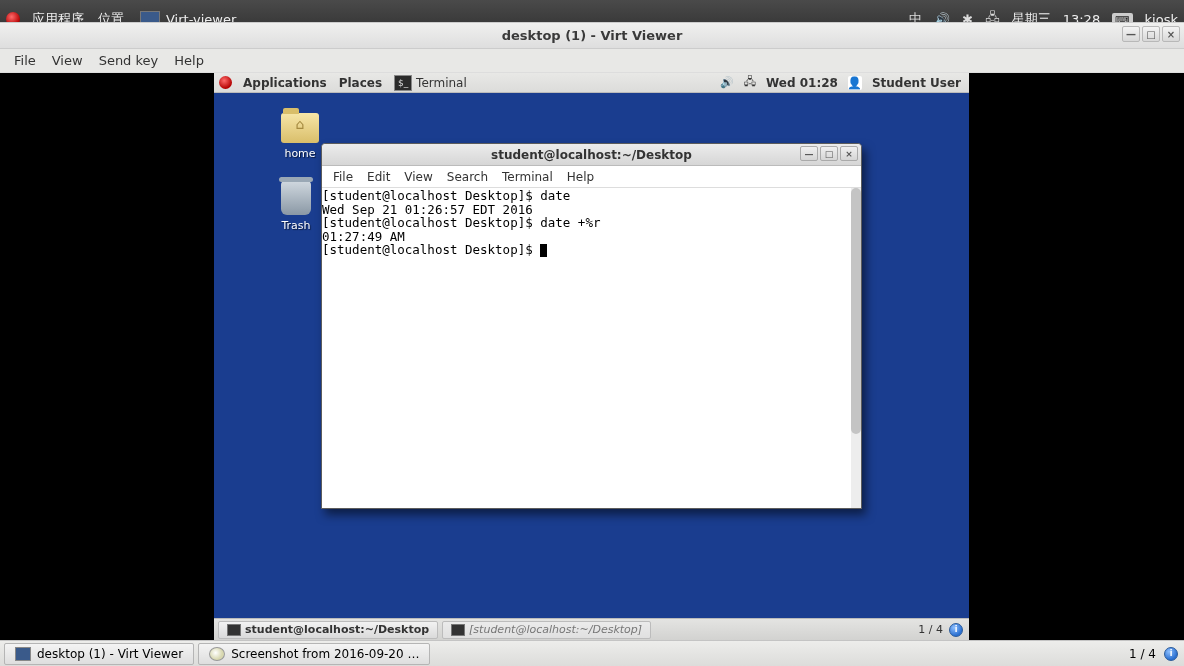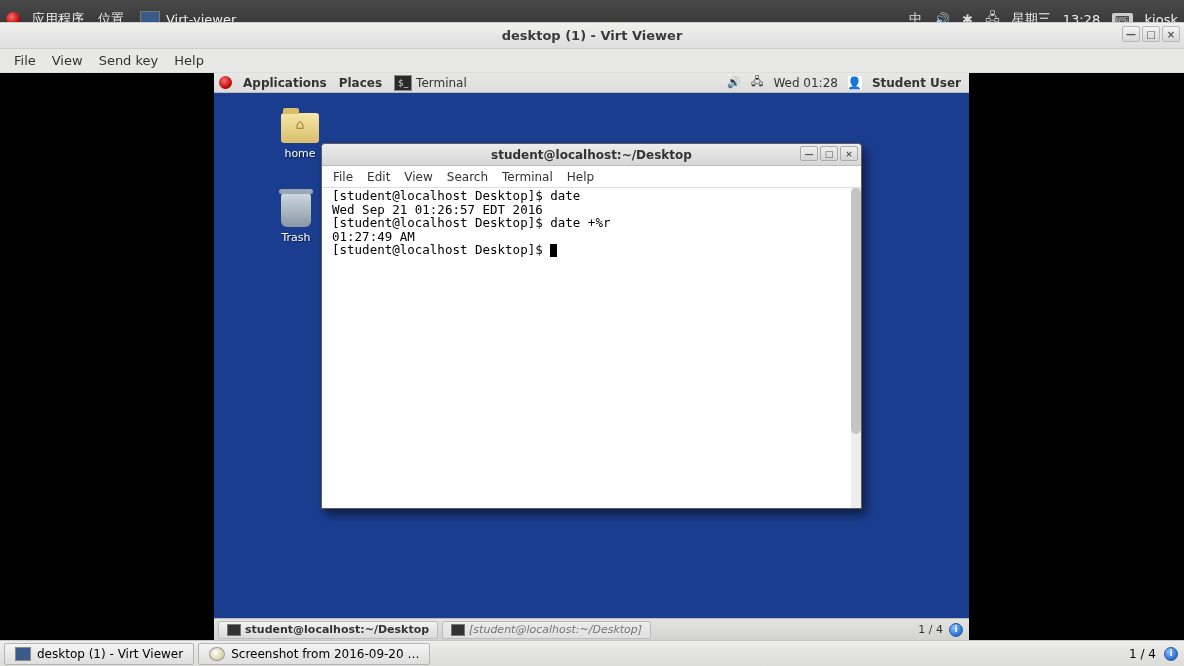--- a/index.html
+++ b/index.html
@@ -28,42 +28,42 @@
   .guest-area { position: absolute; left: 214px; right: 215px; top: 0; bottom: 0; display: flex; flex-direction: column; }
 
   
   .guest-panel { height: 20px; background: linear-gradient(#e8e8e6,#dcdcda); display: flex; align-items: center; font-size: 12px; color: #333; border-bottom:1px solid #bbb;}
   .guest-panel .g-left { display: flex; align-items: center; }
   .guest-panel .g-right { margin-left: auto; display: flex; align-items: center; gap: 10px; padding-right:8px;}
   .g-red { width: 13px; height: 13px; background: radial-gradient(circle at 40% 35%, #ff6b6b, #b30000 70%); border-radius: 50%; margin: 0 5px 0 5px; }
   .g-menu { padding: 0 6px; font-weight: bold; cursor:pointer;}
   .g-term-icon { width: 18px; height: 16px; background: #2a2a2a; border:1px solid #888; margin-left:6px; display:flex; align-items:center; justify-content:center; font-size:9px; color:#ddd;}
   .g-tray { font-size: 11px; cursor:pointer; }
-  .g-time { font-weight: normal; }
+  .g-time { font-weight: bold; }
   .g-user-icon { width:14px; height:14px; background:#fff; border-radius:2px; display:flex; align-items:center; justify-content:center;}
 
   
   .guest-desk { flex: 1; background: #1a3d8f; position: relative; overflow:hidden;}
   .desk-icon { position: absolute; width: 64px; text-align: center; cursor: pointer; }
   .desk-icon .ic { width: 38px; height: 30px; margin: 0 auto 4px; }
   .desk-icon .lbl { color: #fff; font-size: 11px; text-shadow: 1px 1px 1px rgba(0,0,0,0.6); }
   .folder-ic { background: linear-gradient(#f7e6a8,#d9be6a); border-radius: 3px; position:relative; }
   .folder-ic::before{content:""; position:absolute; top:-5px; left:2px; width:16px; height:6px; background:#d9be6a; border-radius:2px 2px 0 0;}
   .folder-ic::after{content:"⌂"; position:absolute; left:0; right:0; top:3px; text-align:center; font-size:14px; color:#a58a40;}
   .trash-ic { width:30px !important; height:34px !important; background: linear-gradient(#d0d8df,#8a98a5); border-radius: 4px 4px 6px 6px; position:relative;}
   .trash-ic::before{content:""; position:absolute; top:-4px; left:-2px; right:-2px; height:5px; background:#9aa8b5; border-radius:3px;}
 
   
   .term-win { position: absolute; left: 107px; top: 50px; width: 541px; height: 366px; background: #fff; border: 1px solid #5c5c5c; box-shadow: 4px 6px 10px rgba(0,0,0,0.5); display:flex; flex-direction:column; border-radius:4px 4px 0 0;}
   .term-title { height: 22px; background: linear-gradient(#ececec,#d6d6d6); display:flex; align-items:center; justify-content:center; font-size:12px; font-weight:bold; color:#333; position:relative; border-radius:4px 4px 0 0; border-bottom:1px solid #bbb;}
   .term-controls { position:absolute; right:3px; top:2px; display:flex; gap:2px;}
   .tc-btn { width:18px; height:15px; background:linear-gradient(#f0f0f0,#d5d5d5); border:1px solid #aaa; border-radius:2px; font-size:9px; display:flex; align-items:center; justify-content:center; cursor:pointer; color:#555;}
   .term-menu { height:22px; display:flex; align-items:center; gap:0; font-size:12px; color:#333; padding:0 4px; border-bottom:1px solid #ddd;}
   .term-menu .tm { padding: 1px 7px; cursor:pointer; }
-  .term-body { flex:1; font-family: "DejaVu Sans Mono", monospace; font-size:12.5px; color:#000; padding:1px 10px; white-space:pre; overflow:hidden; position:relative; line-height:1.08;}
+  .term-body { flex:1; font-family: "DejaVu Sans Mono", monospace; font-size:12.5px; color:#000; padding:1px 0; white-space:pre; overflow:hidden; position:relative; line-height:1.08;}
   .cursor-blk { display:inline-block; width:7px; height:13px; background:#000; vertical-align:text-bottom;}
   .term-scroll { position:absolute; top:0; right:0; bottom:0; width:10px; background:#ededed;}
   .term-thumb { position:absolute; top:0; left:0; right:0; height:77%; background:#c4c4c4; border-radius:5px;}
 
   
   .guest-bottom { height: 22px; background: linear-gradient(#e4e4e2,#d2d2d0); display:flex; align-items:center; font-size:11px; color:#333; border-top:1px solid #bbb;}
   .gb-btn { height:18px; padding:0 8px; display:flex; align-items:center; gap:4px; border:1px solid #bcbcbc; background:linear-gradient(#f2f2f2,#dadada); border-radius:2px; margin-left:4px; cursor:pointer; font-size:11px;}
   .gb-btn.inactive { background:linear-gradient(#ebebeb,#e0e0e0); color:#777; font-style:italic;}
   .gb-btn.active { font-weight:bold; }
   .gb-icon { width:14px; height:12px; background:#333; border:1px solid #777;}
@@ -134,21 +134,21 @@
           <span class="g-user-icon">👤</span>
           <span style="font-weight:bold">Student User</span>
         </div>
       </div>
 
       <div class="guest-desk">
         <div class="desk-icon" style="left:54px; top:20px">
           <div class="ic folder-ic"></div>
           <div class="lbl">home</div>
         </div>
-        <div class="desk-icon" style="left:50px; top:100px">
+        <div class="desk-icon" style="left:50px; top:88px">
           <div class="ic trash-ic"></div>
           <div class="lbl">Trash</div>
         </div>
 
         <div class="term-win">
           <div class="term-title">
             <span>student@localhost:~/Desktop</span>
             <div class="term-controls">
               <div class="tc-btn">—</div>
               <div class="tc-btn">□</div>

